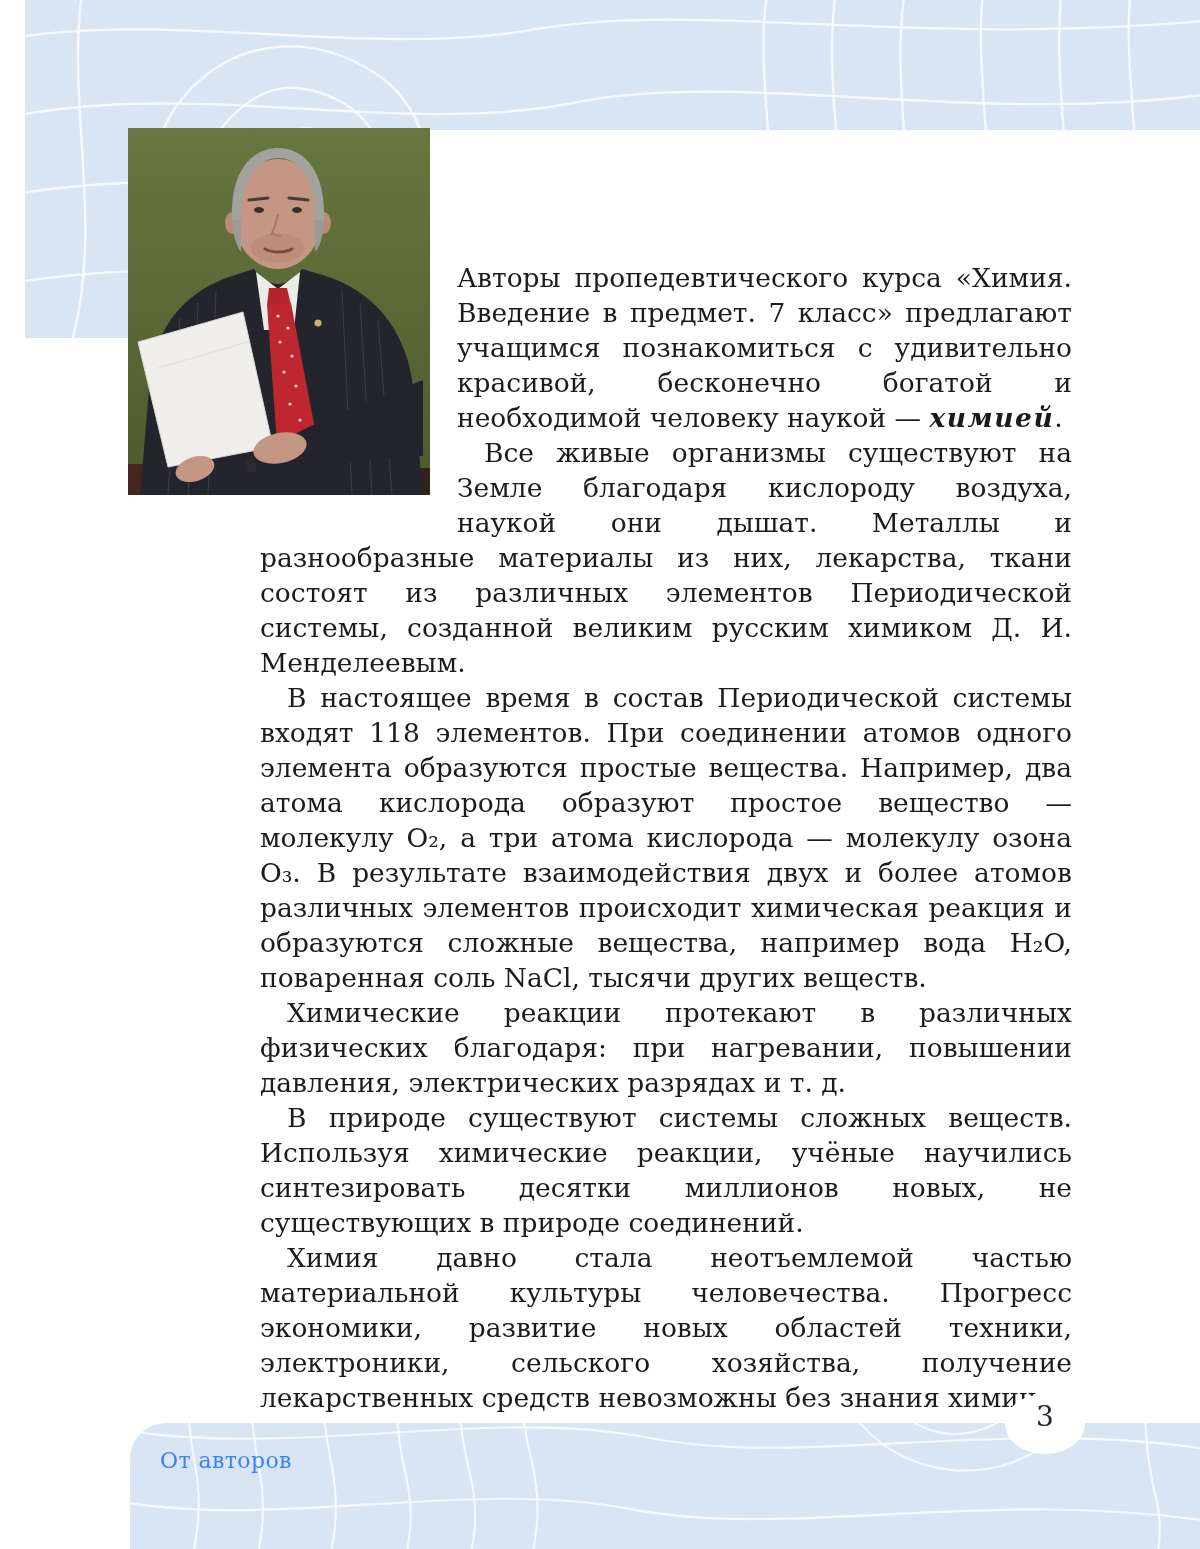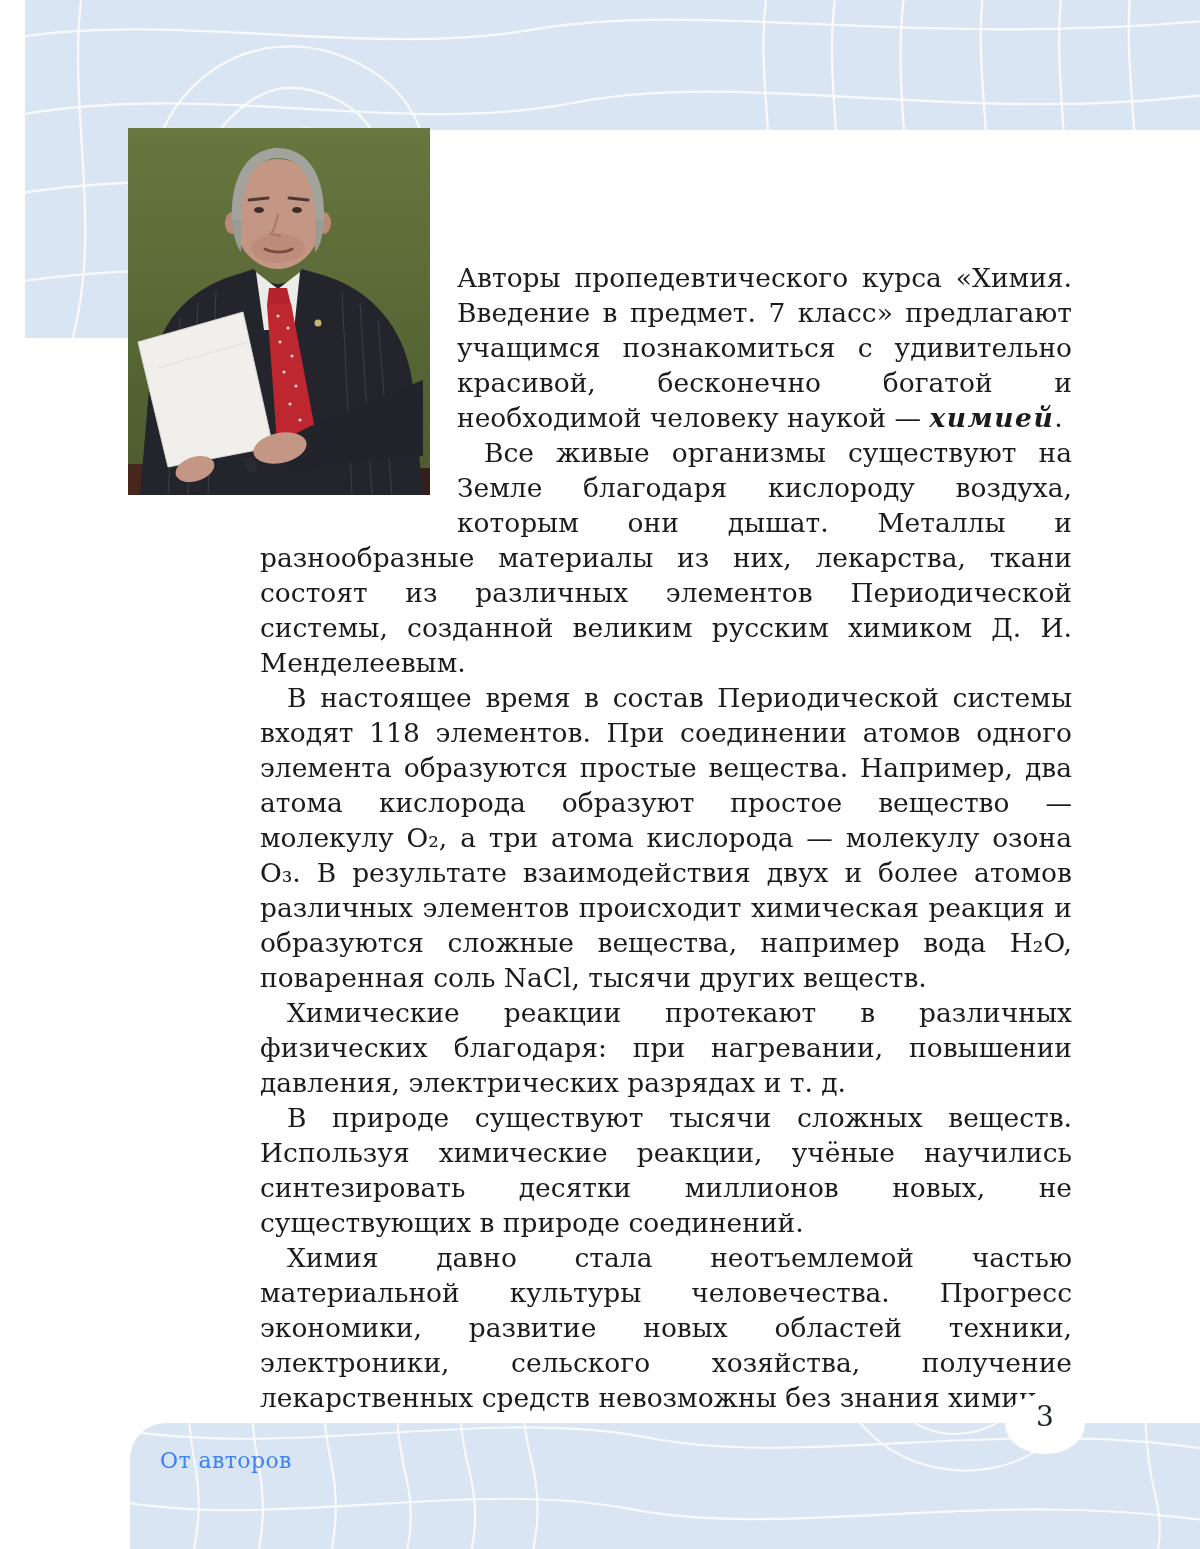--- a/index.html
+++ b/index.html
@@ -169,24 +169,24 @@
 
       <ellipse cx="152" cy="320" rx="27" ry="15" fill="#c49684" transform="rotate(-12 152 320)"></ellipse>
       <ellipse cx="67" cy="341" rx="20" ry="12" fill="#c49684" transform="rotate(-18 67 341)"></ellipse>
       <rect x="118" y="330" width="10" height="14" fill="#2a2a30" transform="rotate(-15 123 337)"></rect>
     </svg>
   </div>
 
   <div class="text-col">
     <div class="photo-spacer"></div>
     <p class="para first"><span>Авторы пропедевтического курса «Химия. Введение в предмет. 7 класс» предлагают учащимся познакомиться с удивительно красивой, бесконечно богатой и необходимой человеку наукой — </span><em class="chem">химией</em><span>.</span></p>
-    <p class="para">Все живые организмы существуют на Земле благодаря кислороду воздуха, которым они дышат. Металлы и разнообразные материалы из них, лекарства, ткани состоят из различных элементов Периодической системы, созданной великим русским химиком Д. И. Менделеевым.</p>
+    <p class="para">Все живые организмы существуют на Земле благодаря кислороду воздуха, наукой они дышат. Металлы и разнообразные материалы из них, лекарства, ткани состоят из различных элементов Периодической системы, созданной великим русским химиком Д. И. Менделеевым.</p>
     <p class="para">В настоящее время в состав Периодической системы входят 118 элементов. При соединении атомов одного элемента образуются простые вещества. Например, два атома кислорода образуют простое вещество — молекулу O₂, а три атома кислорода — молекулу озона O₃. В результате взаимодействия двух и более атомов различных элементов происходит химическая реакция и образуются сложные вещества, например вода H₂O, поваренная соль NaCl, тысячи других веществ.</p>
     <p class="para">Химические реакции протекают в различных физических благодаря: при нагревании, повышении давления, электрических разрядах и т. д.</p>
-    <p class="para">В природе существуют тысячи сложных веществ. Используя химические реакции, учёные научились синтезировать десятки миллионов новых, не существующих в природе соединений.</p>
+    <p class="para">В природе существуют системы сложных веществ. Используя химические реакции, учёные научились синтезировать десятки миллионов новых, не существующих в природе соединений.</p>
     <p class="para">Химия давно стала неотъемлемой частью материальной культуры человечества. Прогресс экономики, развитие новых областей техники, электроники, сельского хозяйства, получение лекарственных средств невозможны без знания химии.</p>
   </div>
 
   <div class="footer-band">
     <svg viewBox="0 0 1200 400" preserveAspectRatio="xMidYMax slice">
       <use href="#contours" xlink:href="#contours" transform="translate(1200 0) scale(-1 1)"></use>
     </svg>
   </div>
 
   <div class="page-notch"></div>

